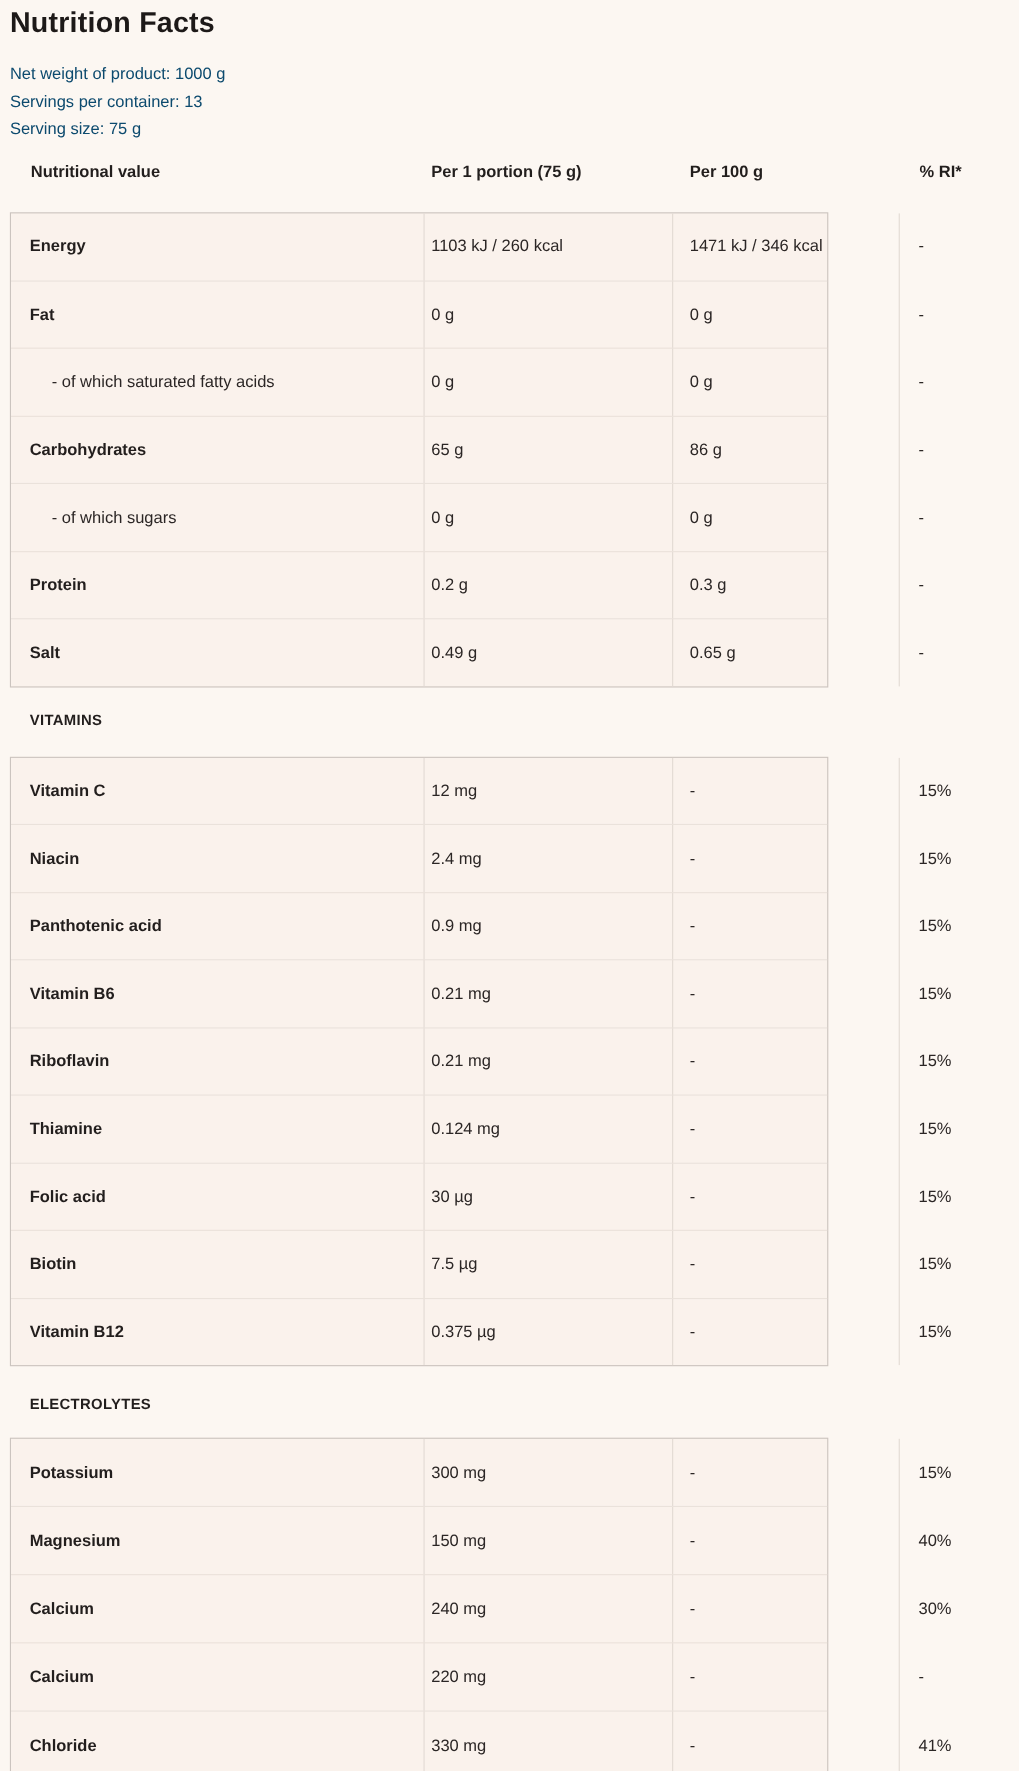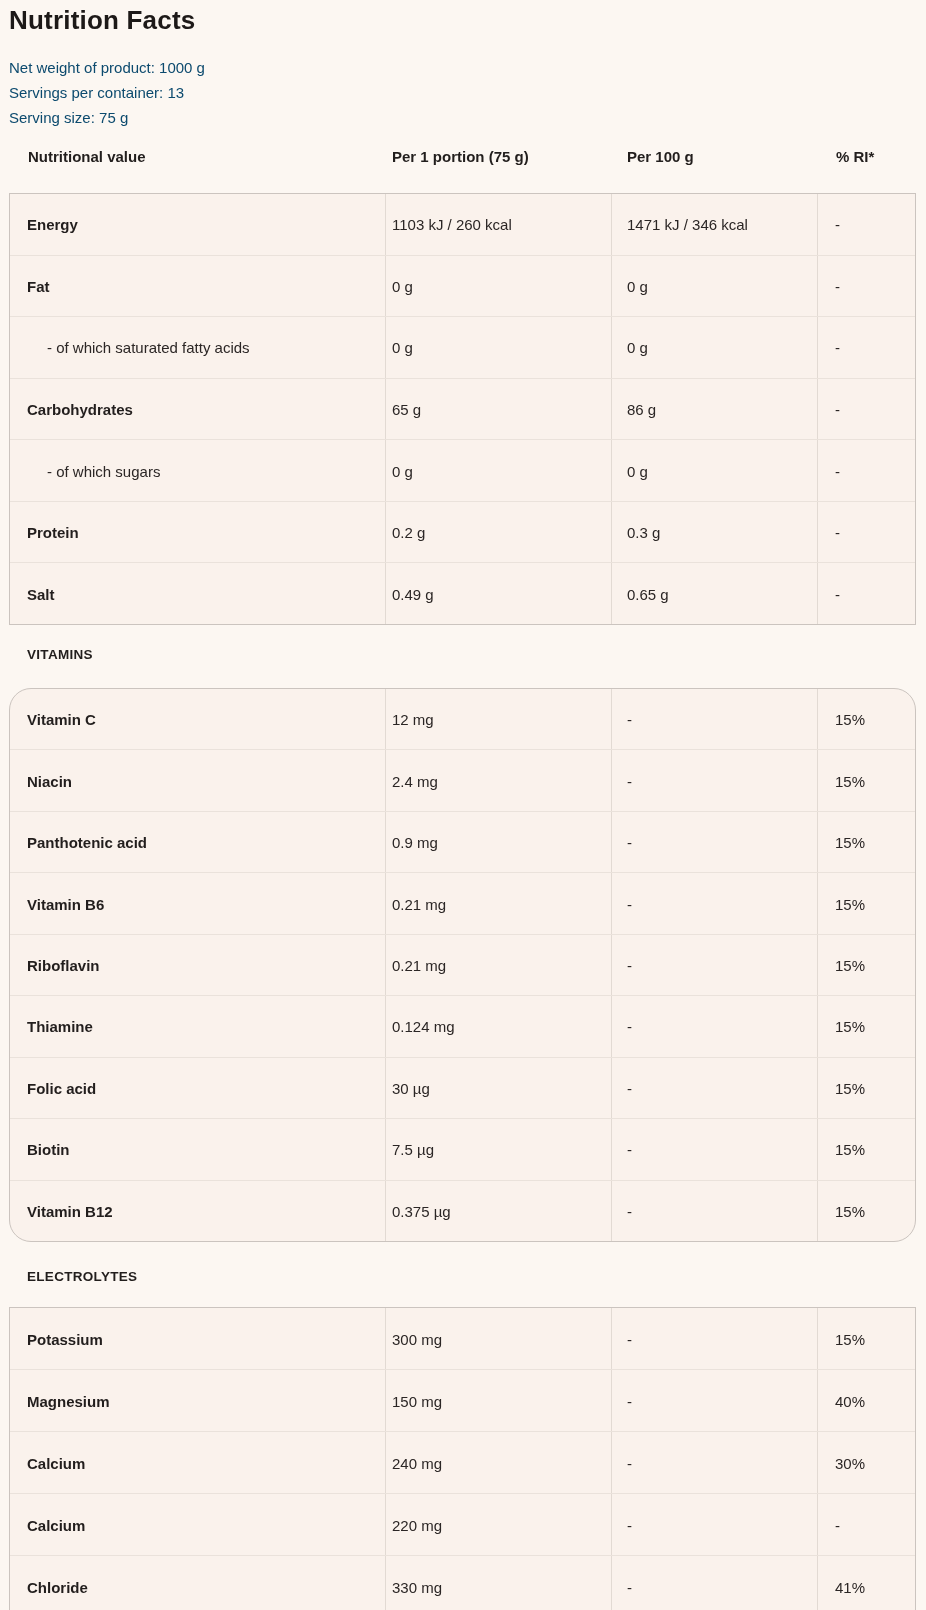--- a/index.html
+++ b/index.html
@@ -39,29 +39,29 @@
   }
   .header-row span { position: absolute; top: 0; white-space: nowrap; }
   .h1 { left: 28px; }
   .h2 { left: 392px; }
   .h3 { left: 627px; }
   .h4 { left: 836px; }
 
   .nv-table {
     position: absolute;
     left: 9px;
-    width: 907px;
+    width: 744px;
     background: #faf2ec;
     border: 1px solid #cbc4bf;
     box-sizing: border-box;
     display: flex;
     flex-direction: column;
   }
   .main         { top: 193px;  height: 432px; }
-  .vitamins     { top: 688px;  height: 554px; border-radius: 22px; }
+  .vitamins     { top: 688px;  height: 554px; }
   .electrolytes { top: 1307px; height: 311px; }
 
   .vsep {
     position: absolute;
     top: 0; bottom: 0;
     width: 1px;
     background: #e2dad3;
   }
   .v1 { left: 375px; }
   .v2 { left: 601px; }

